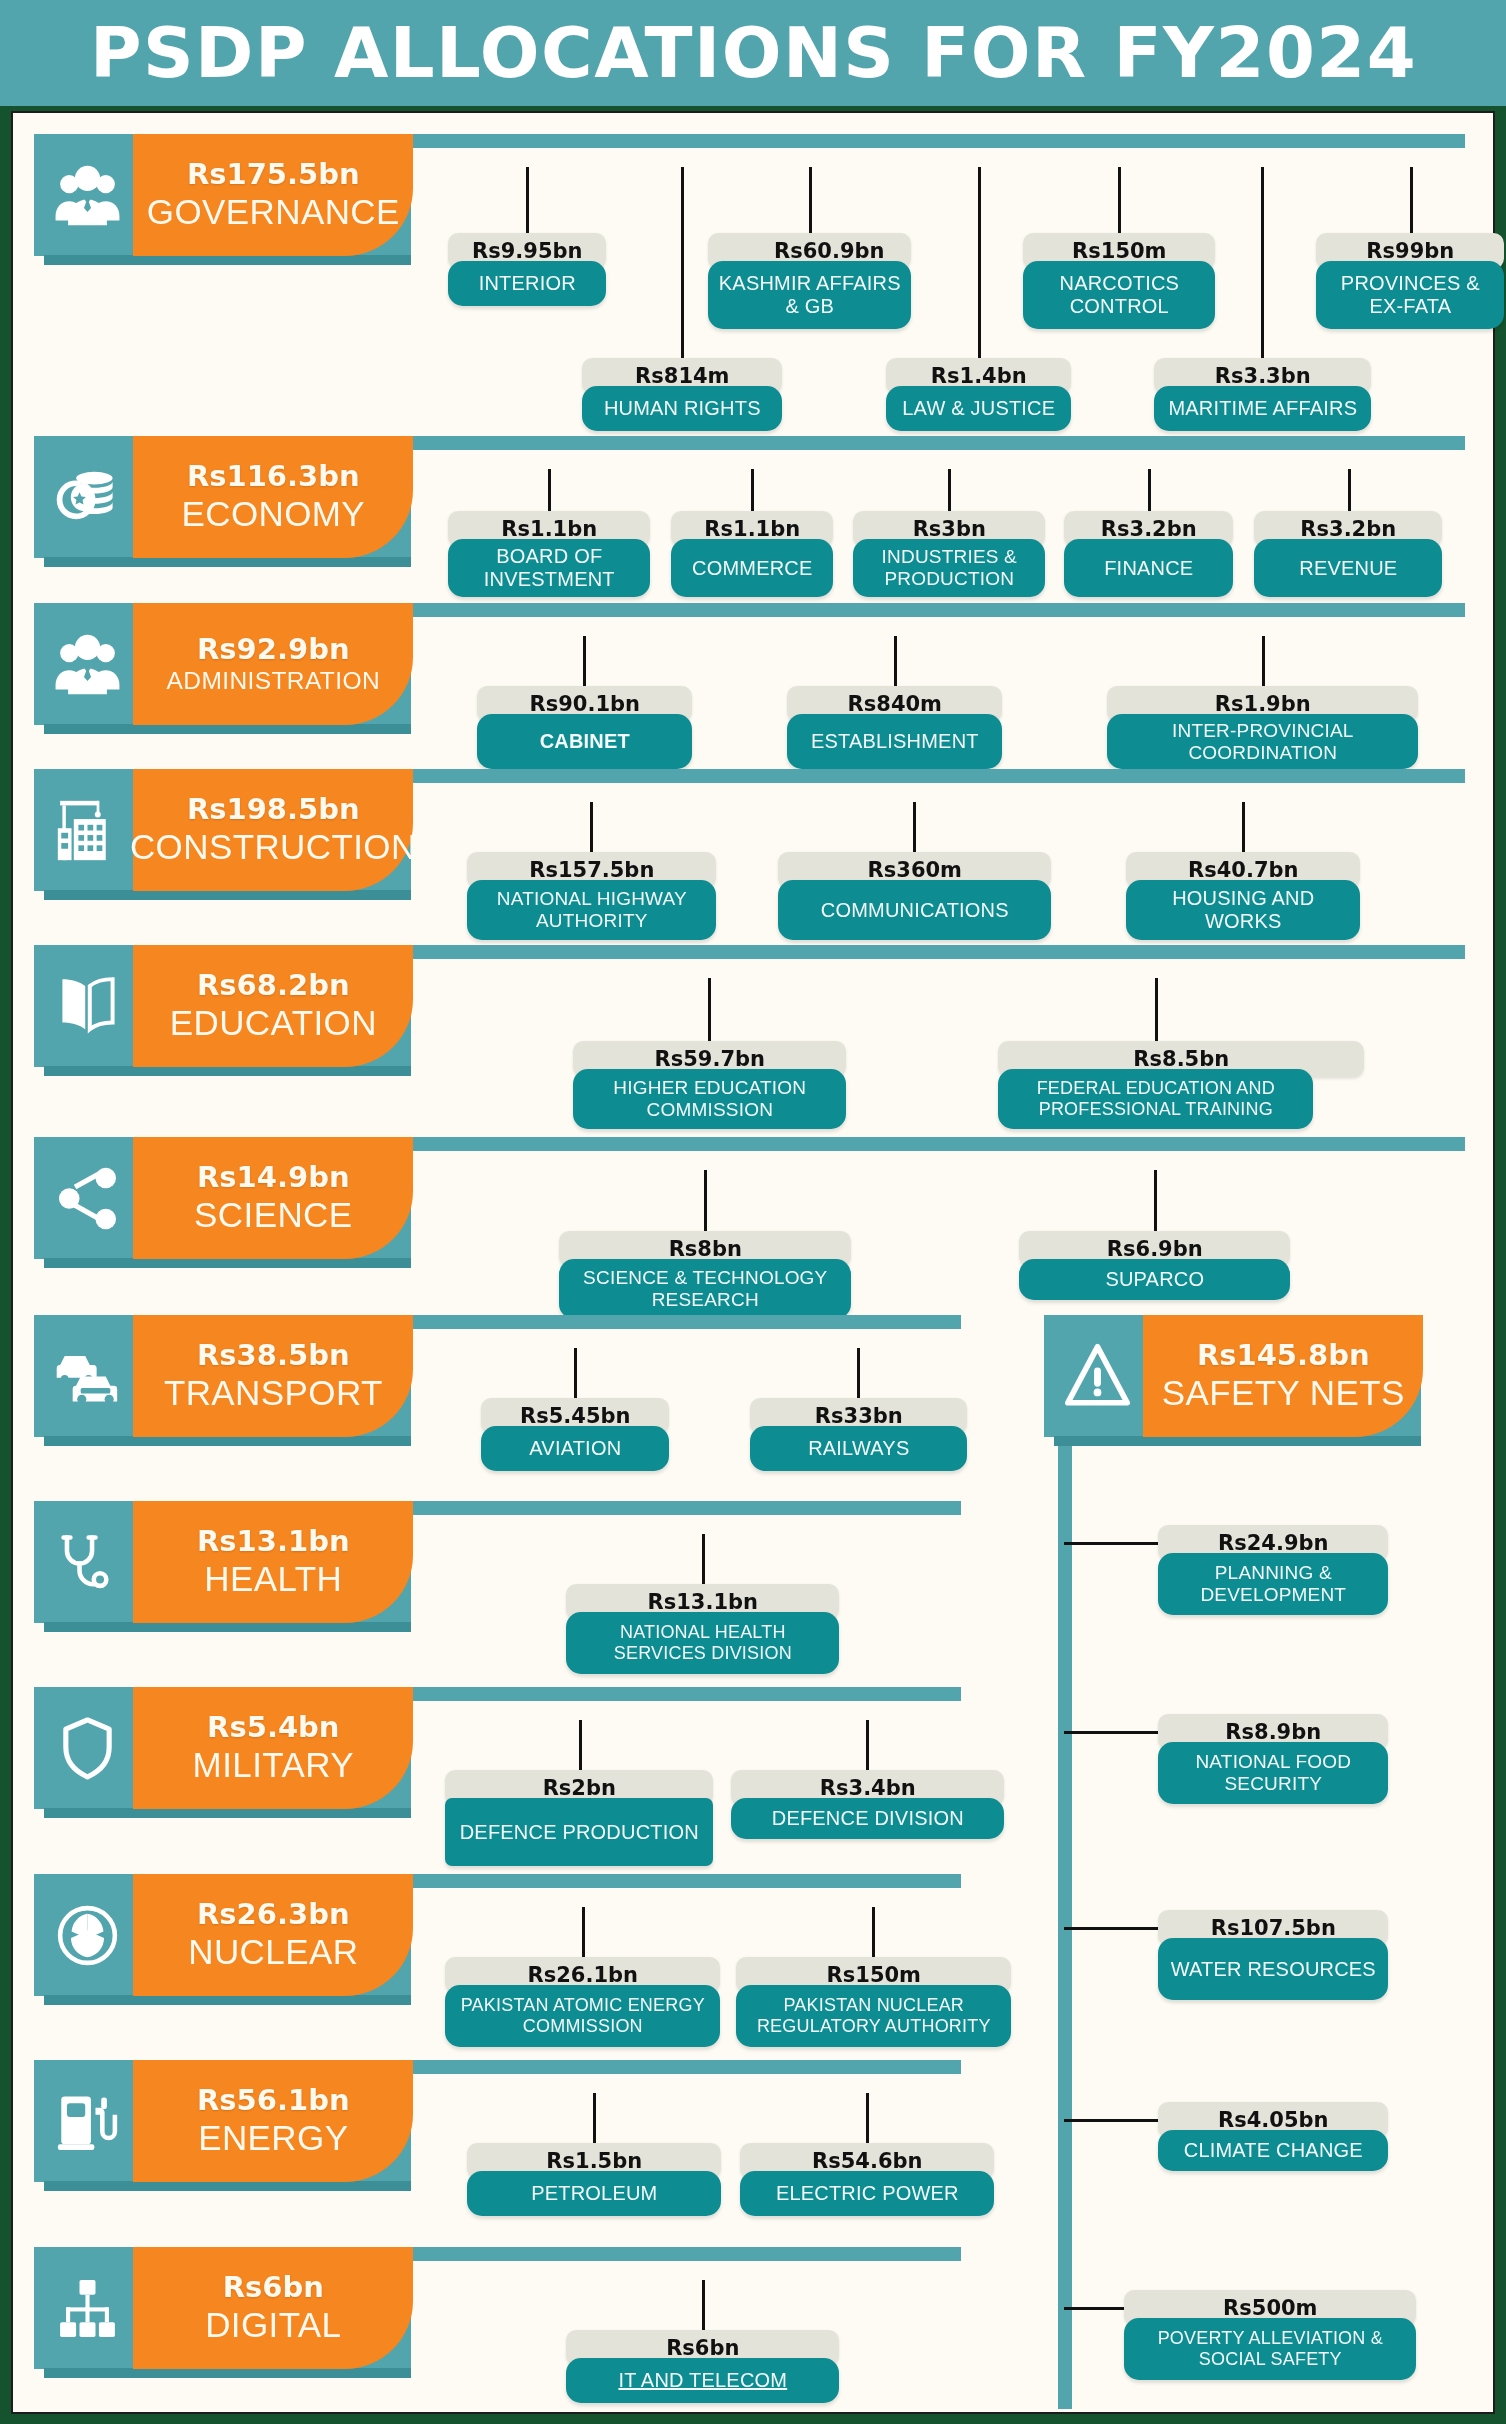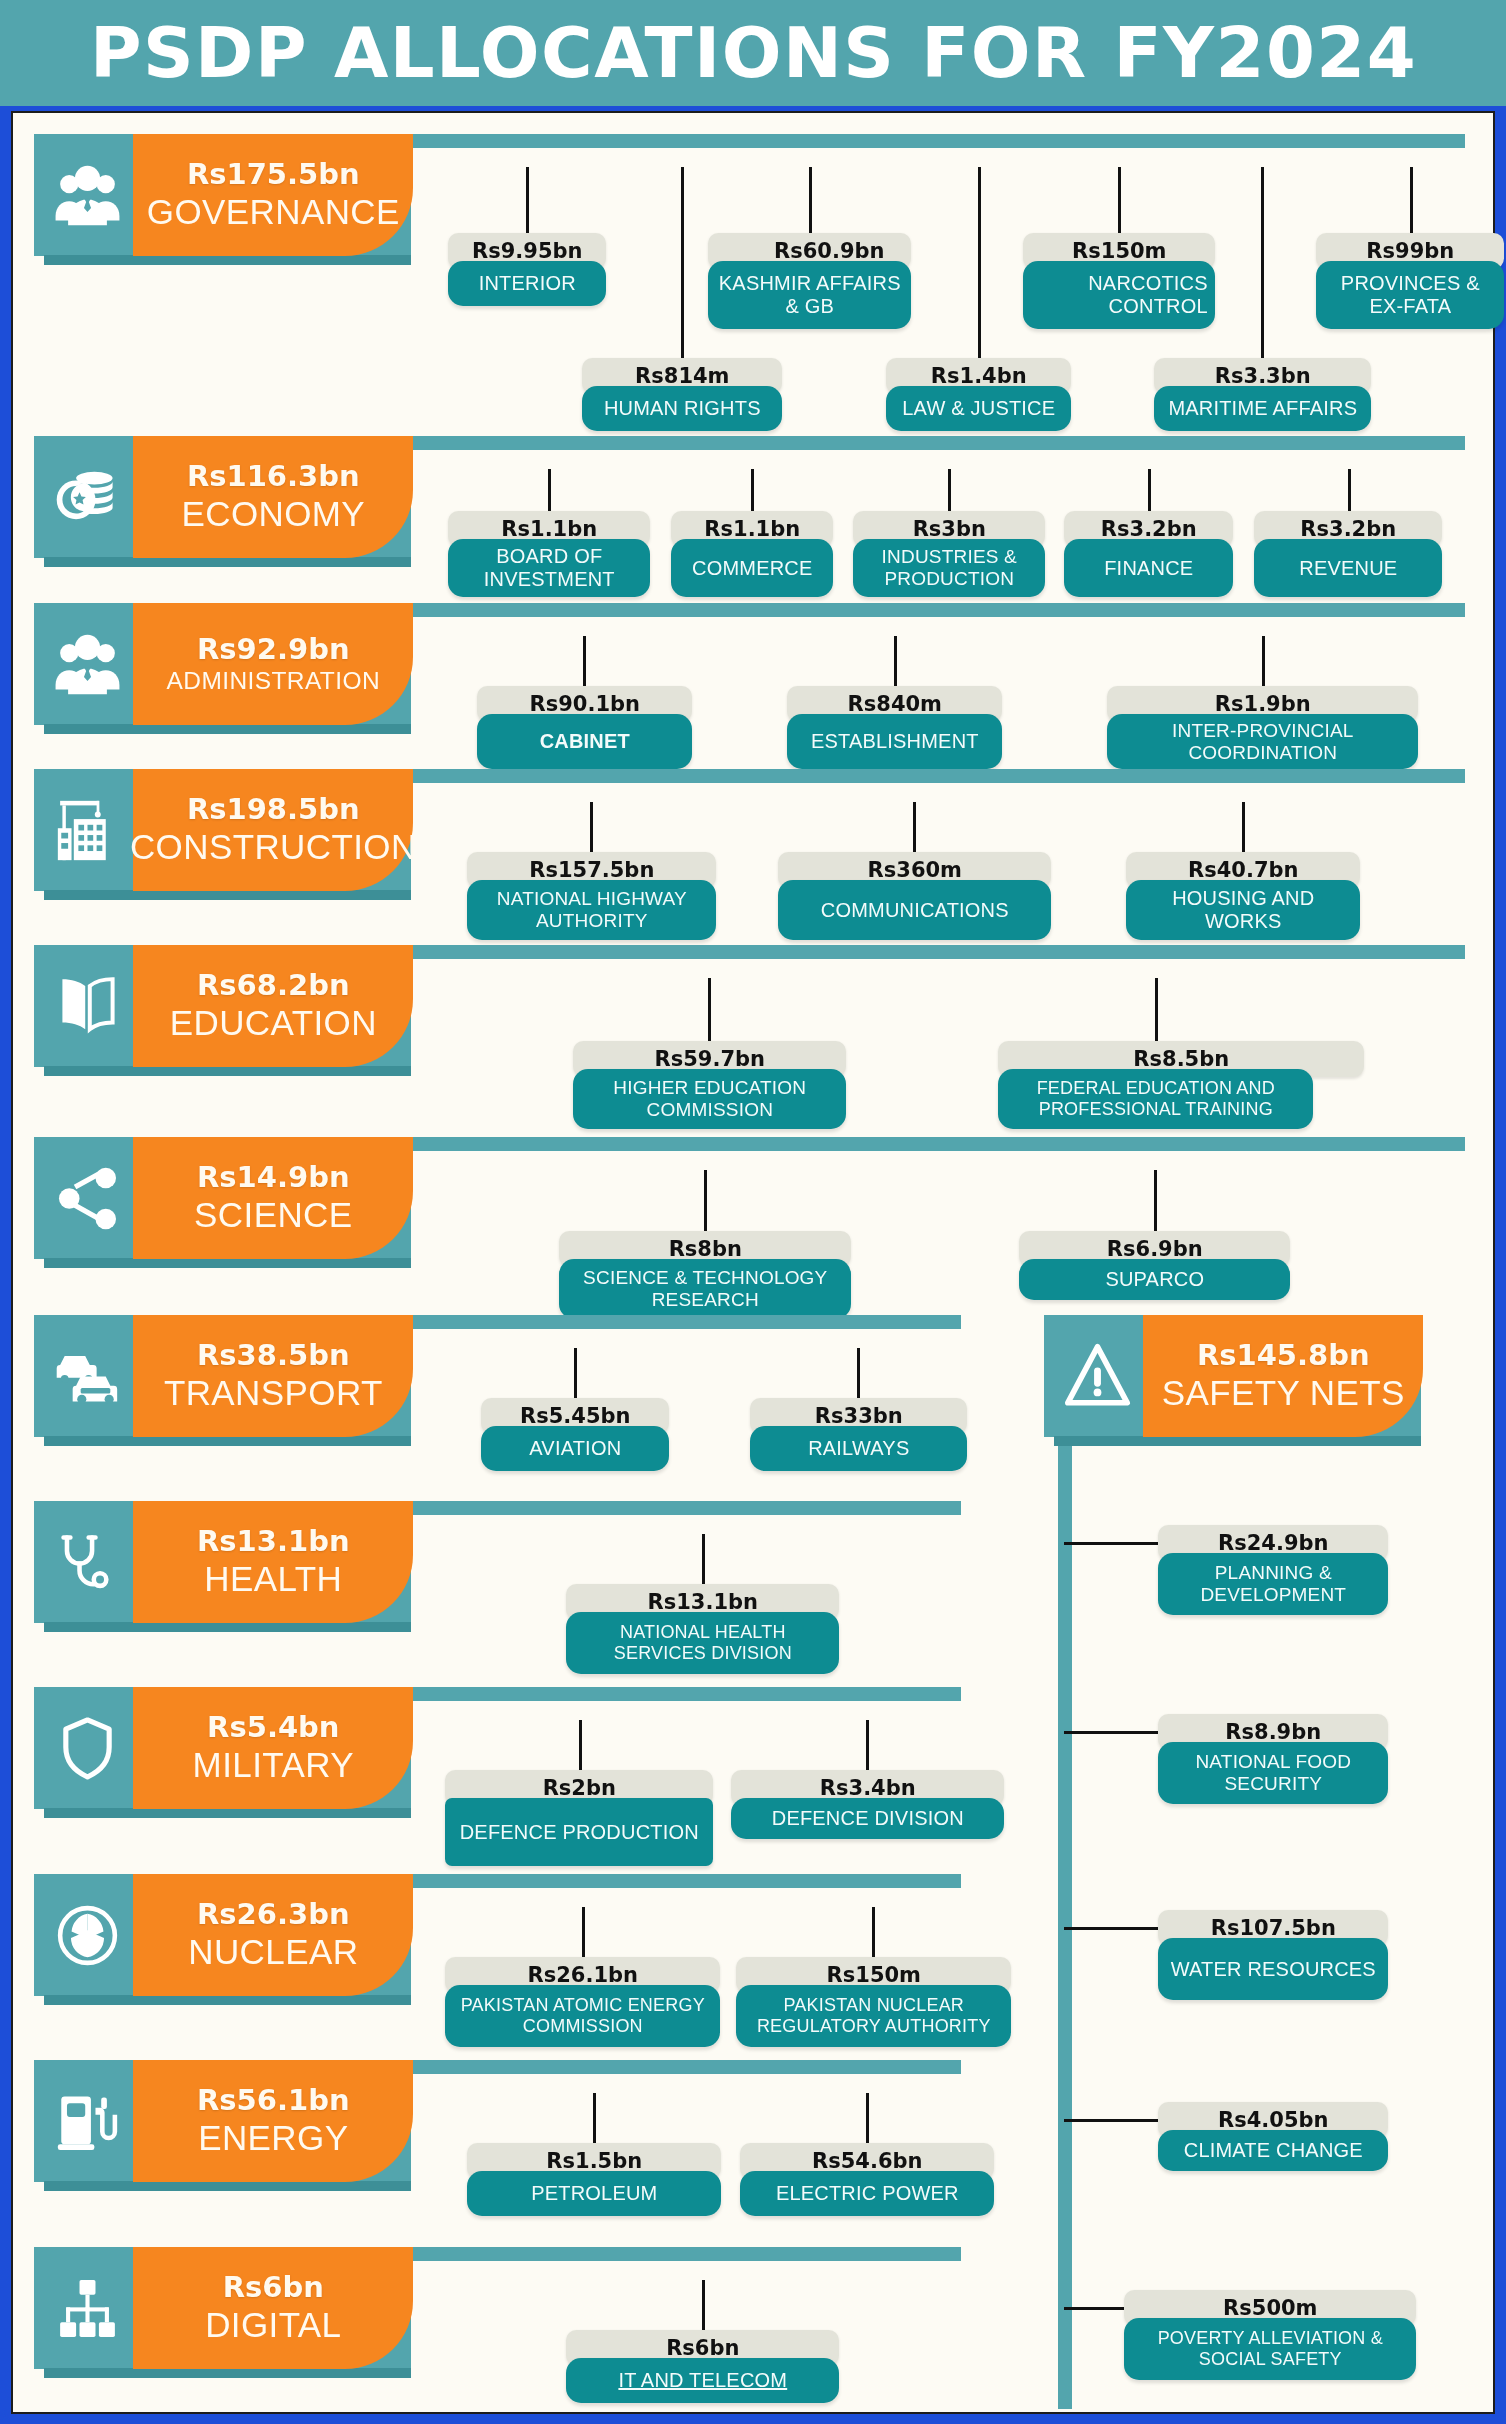--- a/index.html
+++ b/index.html
@@ -9,21 +9,21 @@
     width: 1507px;
     height: 2425px;
     background: #ffffff;
     font-family: "Liberation Sans", sans-serif;
   }
 
   #poster {
     position: relative;
     width: 1507px;
     height: 2425px;
-    background: #1d4ed8;
+    background: #14532d;
     overflow: hidden;
   }
 
   
   .header {
     position: absolute;
     left: 0; top: 0;
     width: 1507px; height: 106px;
     background: #53a5ad;
     display: flex;
@@ -224,21 +224,21 @@
             <div class="pill" style="width: 203px; height: 68px; top: 28px;">KASHMIR AFFAIRS &amp; GB</div>
           </div>
           <div class="connector" style="left: 944px; top: 33px; height: 208px;"></div>
           <div class="sub" style="left: 852px; top: 224px;">
             <div class="chip" style="width: 185px;">Rs1.4bn</div>
             <div class="pill" style="width: 185px; height: 45px; top: 28px;">LAW &amp; JUSTICE</div>
           </div>
           <div class="connector" style="left: 1084px; top: 33px; height: 83px;"></div>
           <div class="sub" style="left: 989px; top: 99px;">
             <div class="chip" style="width: 192px;">Rs150m</div>
-            <div class="pill" style="width: 192px; height: 68px; top: 28px; text-align: right;">NARCOTICS CONTROL</div>
+            <div class="pill" style="width: 192px; height: 68px; top: 28px;">NARCOTICS CONTROL</div>
           </div>
           <div class="connector" style="left: 1227px; top: 33px; height: 208px;"></div>
           <div class="sub" style="left: 1120px; top: 224px;">
             <div class="chip" style="width: 217px;">Rs3.3bn</div>
             <div class="pill" style="width: 217px; height: 45px; top: 28px;">MARITIME AFFAIRS</div>
           </div>
           <div class="connector" style="left: 1376px; top: 33px; height: 83px;"></div>
           <div class="sub" style="left: 1282px; top: 99px;">
             <div class="chip" style="width: 188px;">Rs99bn</div>
             <div class="pill" style="width: 188px; height: 68px; top: 28px;">PROVINCES &amp; EX-FATA</div>

